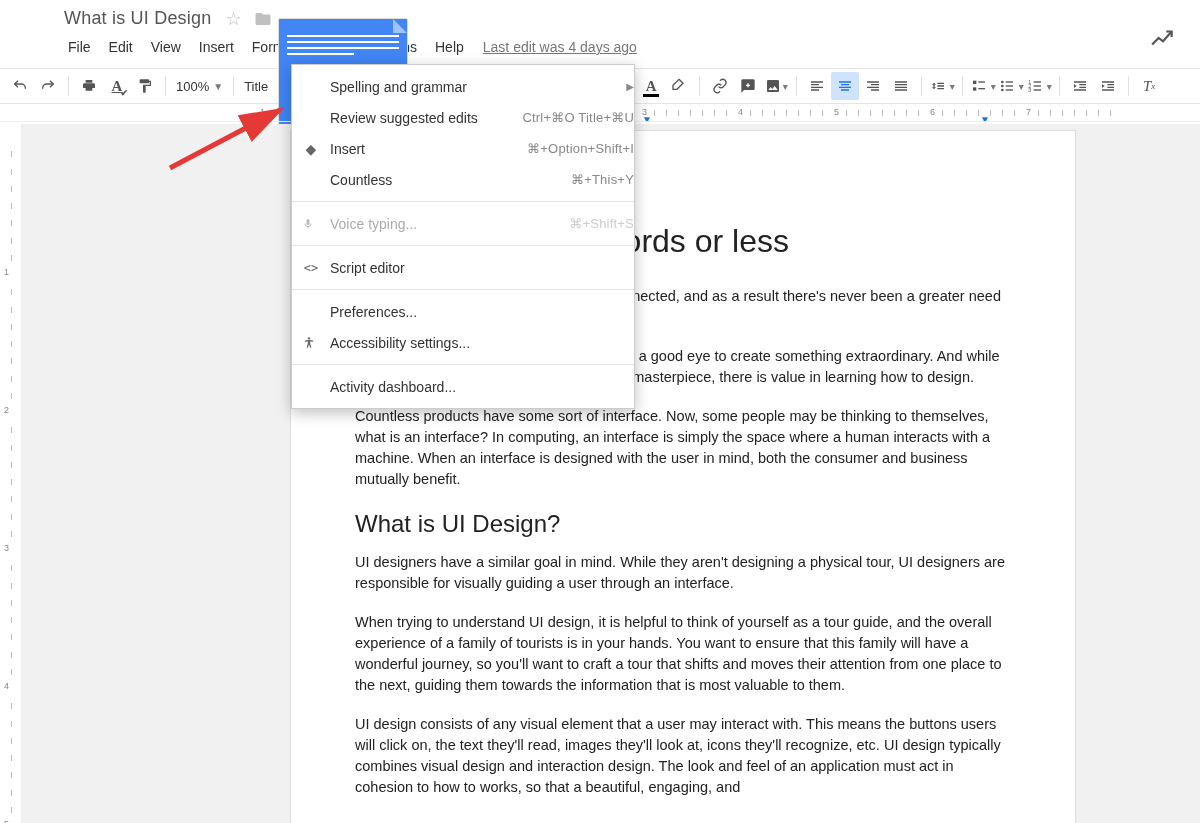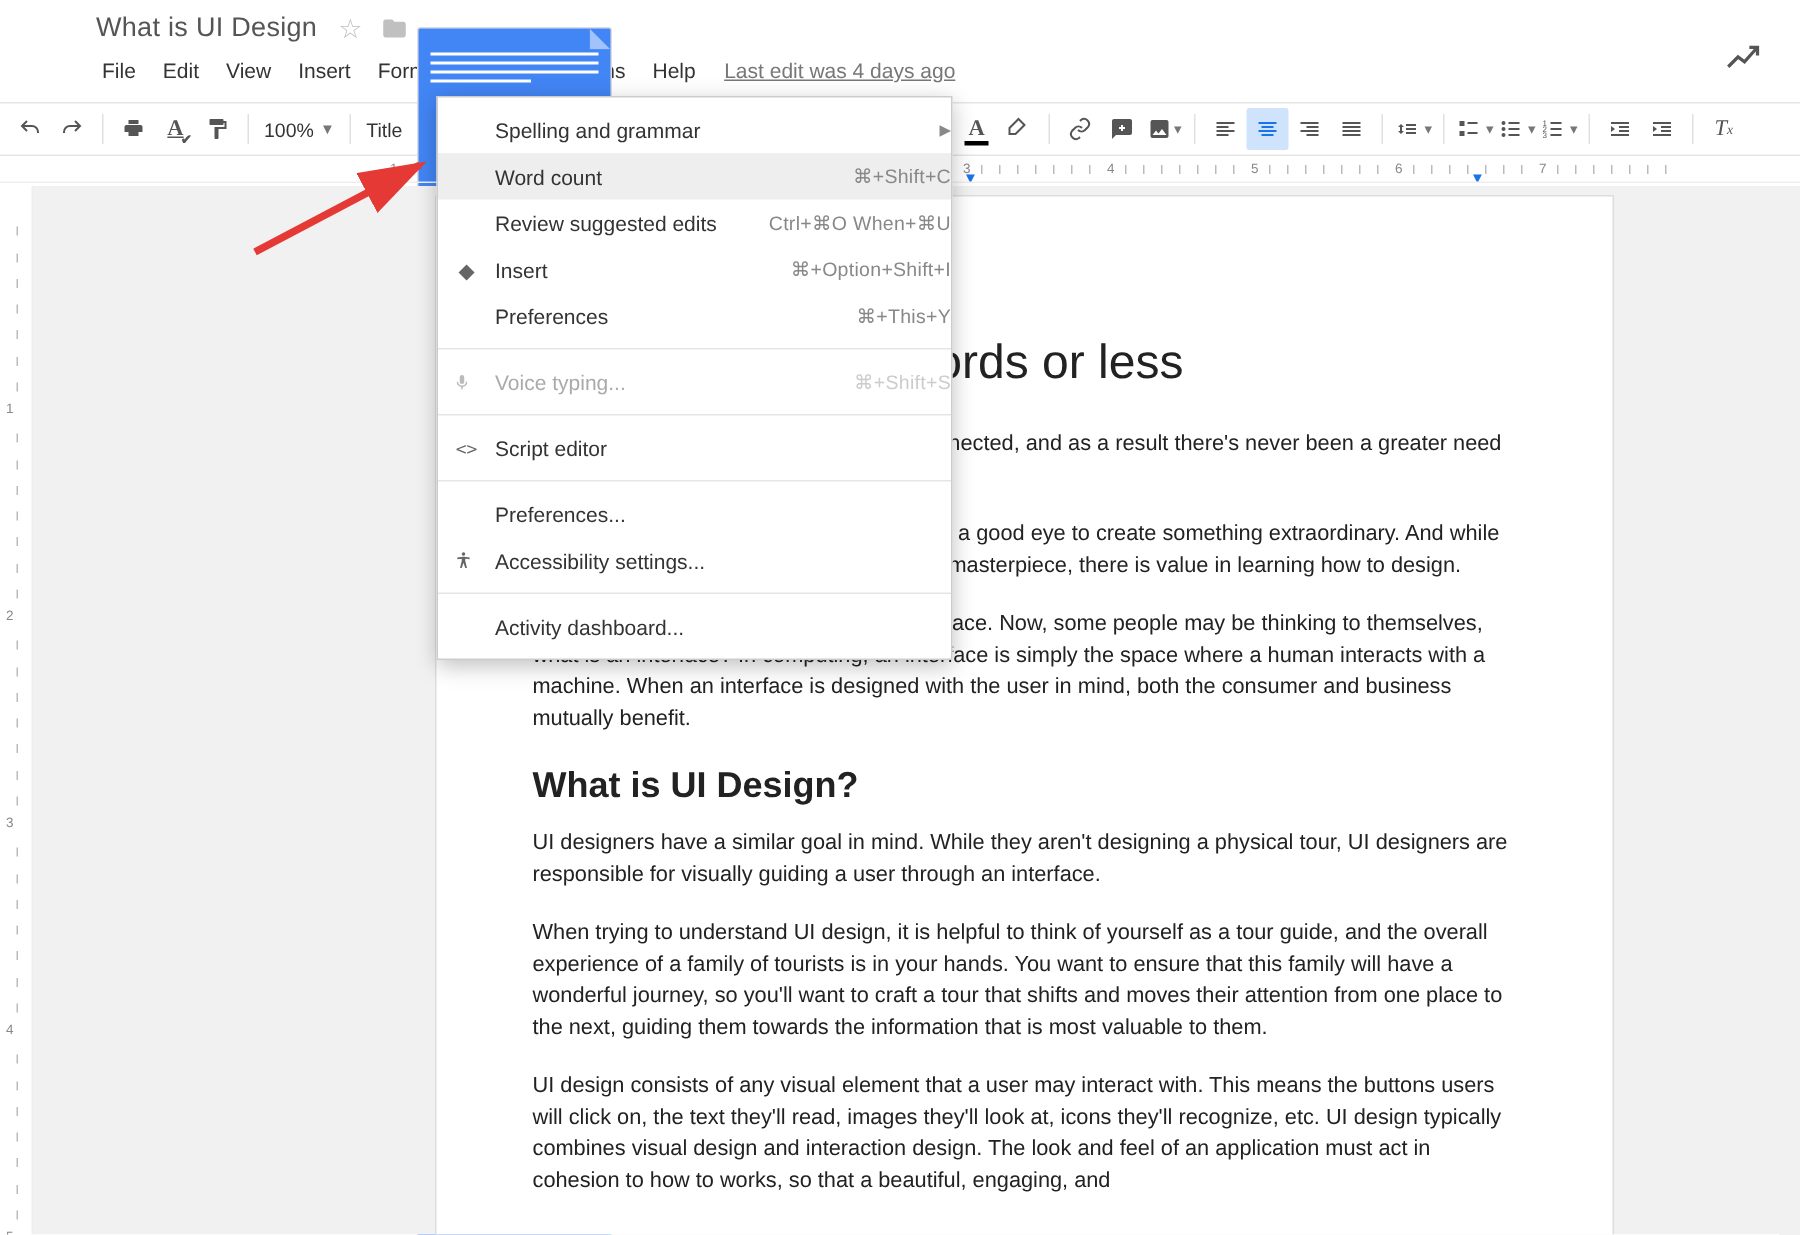--- a/index.html
+++ b/index.html
@@ -46,21 +46,21 @@
   .hruler { position:absolute; left:290px; right:130px; top:0; height:18px; }
   .hruler .tick { position:absolute; top:3px; font-size:9px; color:#888; }
   .hruler .minor { position:absolute; top:6px; width:1px; height:6px; background:#bbb;}
   .hruler .indent { position:absolute; top:10px; font-size:10px; color:#1a73e8;}
 
   
   .canvas { position:absolute; left:22px; right:0; top:124px; bottom:0; background:#f1f1f1; overflow:hidden;}
   .page { position:absolute; left:268px; top:6px; width:786px; background:#fff; border:1px solid #ddd; padding:92px 64px 40px 64px; min-height:1000px;}
   .page h1.doc { font-size:32px; font-weight:400; margin:0 0 26px 0; font-family:Arial;}
   .page p { font-size:14.5px; line-height:1.45; margin:0 0 18px 0; color:#222;}
-  .page h2.doc { font-size:24px; font-weight:700; margin:20px 0 14px 0;}
+  .page h2.doc { font-size:24px; font-weight:400; margin:20px 0 14px 0;}
 
   
   .dropdown { position:absolute; left:291px; top:64px; width:344px; background:#fff; border:1px solid #ccc; box-shadow:0 4px 14px rgba(0,0,0,.25); z-index:50; padding:6px 0;}
   .dd-item { display:flex; align-items:center; padding:0 0 0 38px; height:31px; font-size:14px; color:#333; position:relative;}
   .dd-item.hover { background:#eeeeee; }
   .dd-item .dd-ico { position:absolute; left:10px; width:18px; text-align:center; color:#666; font-size:14px;}
   .dd-item .dd-label { flex:1; }
   .dd-item .dd-shortcut { color:#888; font-size:13px; letter-spacing:.2px;}
   .dd-item .dd-arrow { color:#888; font-size:10px; margin-left:8px;}
   .dd-item.disabled { color:#aaa; }
@@ -364,35 +364,31 @@
     <p>When trying to understand UI design, it is helpful to think of yourself as a tour guide, and the overall experience of a family of tourists is in your hands. You want to ensure that this family will have a wonderful journey, so you'll want to craft a tour that shifts and moves their attention from one place to the next, guiding them towards the information that is most valuable to them.</p>
     <p>UI design consists of any visual element that a user may interact with. This means the buttons users will click on, the text they'll read, images they'll look at, icons they'll recognize, etc. UI design typically combines visual design and interaction design. The look and feel of an application must act in cohesion to how to works, so that a beautiful, engaging, and</p>
   </div>
 </div>
 
 <div class="dropdown">
   <div class="dd-item">
     <span class="dd-label">Spelling and grammar</span>
     <span class="dd-arrow">▶</span>
   </div>
-  <div class="dd-item hover">
-    <span class="dd-label">Word count</span>
-    <span class="dd-shortcut">⌘+Shift+C</span>
-  </div>
   <div class="dd-item">
     <span class="dd-label">Review suggested edits</span>
-    <span class="dd-shortcut">Ctrl+⌘O When+⌘U</span>
+    <span class="dd-shortcut">Ctrl+⌘O Title+⌘U</span>
   </div>
   <div class="dd-item">
     <span class="dd-ico">◆</span>
     <span class="dd-label">Insert</span>
     <span class="dd-shortcut">⌘+Option+Shift+I</span>
   </div>
   <div class="dd-item">
-    <span class="dd-label">Preferences</span>
+    <span class="dd-label">Countless</span>
     <span class="dd-shortcut">⌘+This+Y</span>
   </div>
   <div class="dd-sep"></div>
   <div class="dd-item disabled">
     <span class="dd-ico">
       <svg width="12" height="14" viewBox="0 0 24 24" fill="#bbb">
           <path d="M12 14a3 3 0 003-3V5a3 3 0 00-6 0v6a3 3 0 003 3zm5-3a5 5 0 01-10 0H5a7 7 0 006 6.92V21h2v-3.08A7 7 0 0019 11h-2z"></path>
         </svg>
     </span>
     <span class="dd-label">Voice typing...</span>

